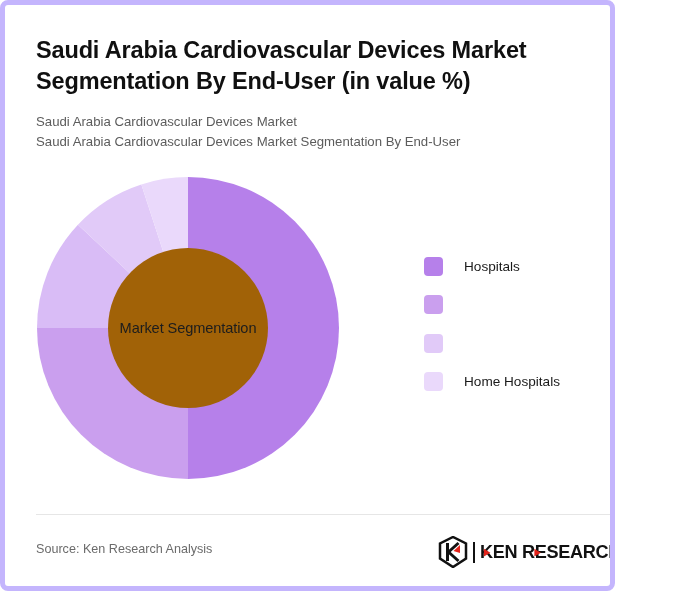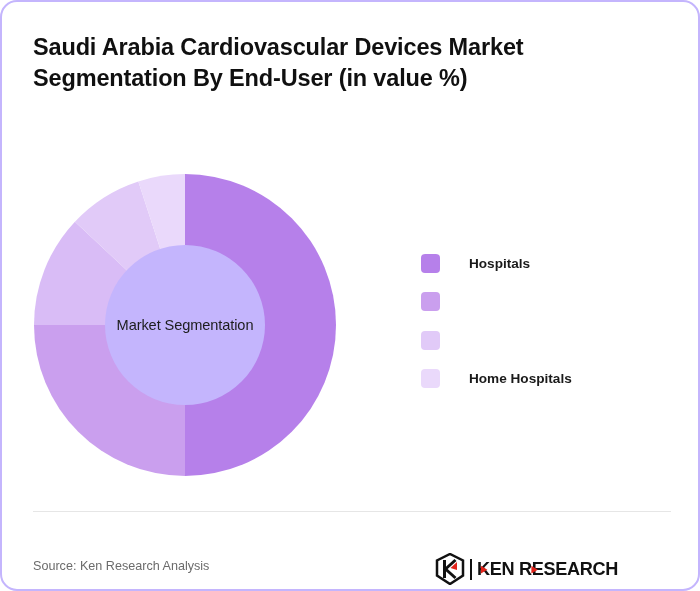--- a/index.html
+++ b/index.html
@@ -5,25 +5,25 @@
   html, body {
     margin: 0;
     padding: 0;
     background: #ffffff;
   }
   body {
     font-family: "Liberation Sans", sans-serif;
   }
   .canvas {
     position: relative;
-    width: 700px;
+    width: 615px;
     height: 591px;
     background: #ffffff;
-    border: 2px solid #c4b5fd;
-    border-radius: 17px;
+    border: 5px solid #c4b5fd;
+    border-radius: 8px;
     box-sizing: border-box;
     overflow: hidden;
   }
 
   
   .header {
     position: absolute;
     left: 31px;
     top: 30px;
     width: 600px;
@@ -67,21 +67,21 @@
     width: 302px;
     height: 302px;
   }
   .donut-hole {
     position: absolute;
     left: 71px;
     top: 71px;
     width: 160px;
     height: 160px;
     border-radius: 50%;
-    background: #c4b5fd;
+    background: #a16207;
     display: flex;
     align-items: center;
     justify-content: center;
   }
   .donut-center-label {
     font-size: 14.6px;
     color: #1d1d1d;
     text-align: center;
     letter-spacing: -0.1px;
   }
@@ -98,40 +98,39 @@
     align-items: center;
     height: 38.5px;
   }
   .legend-swatch {
     width: 19px;
     height: 19px;
     border-radius: 4px;
     flex: 0 0 auto;
   }
   .legend-label {
-    margin-left: 29px;
+    margin-left: 21px;
     font-size: 13.6px;
     color: #1a1a1a;
     white-space: nowrap;
-    font-weight: bold;
   }
 
   
   .footer-divider {
     position: absolute;
     left: 31px;
     top: 509px;
     width: 638px;
     height: 1px;
     background: #e6e6e6;
   }
   .footer {
     position: absolute;
     left: 31px;
-    top: 550px;
+    top: 530px;
     width: 638px;
     height: 34px;
   }
   .source-text {
     position: absolute;
     left: 0;
     top: 7px;
     font-size: 12.6px;
     color: #6b6b6b;
   }
@@ -158,20 +157,24 @@
     height: 22px;
   }
 </style>
 </head>
 <body>
 
 <div class="canvas">
 
   <div class="header">
     <h1 class="chart-title">Saudi Arabia Cardiovascular Devices Market Segmentation By End-User (in value %)</h1>
+    <div class="subtitles">
+      <div class="subtitle-line">Saudi Arabia Cardiovascular Devices Market</div>
+      <div class="subtitle-line">Saudi Arabia Cardiovascular Devices Market Segmentation By End-User</div>
+    </div>
   </div>
 
   <div class="chart-body">
 
     <div class="donut-wrap">
       <svg class="donut" viewBox="0 0 302 302">
         <g id="donut-slices">
             <path d="M 151 151 L 151 0 A 151 151 0 0 1 151 302 Z" fill="#b680ea"></path>
             <path d="M 151 151 L 151 302 A 151 151 0 0 1 0 151.00000000000003 Z" fill="#ca9fee"></path>
             <path d="M 151 151 L 0 151.00000000000003 A 151 151 0 0 1 40.92573725936683 47.63338700476805 Z" fill="#d9bcf6"></path>

